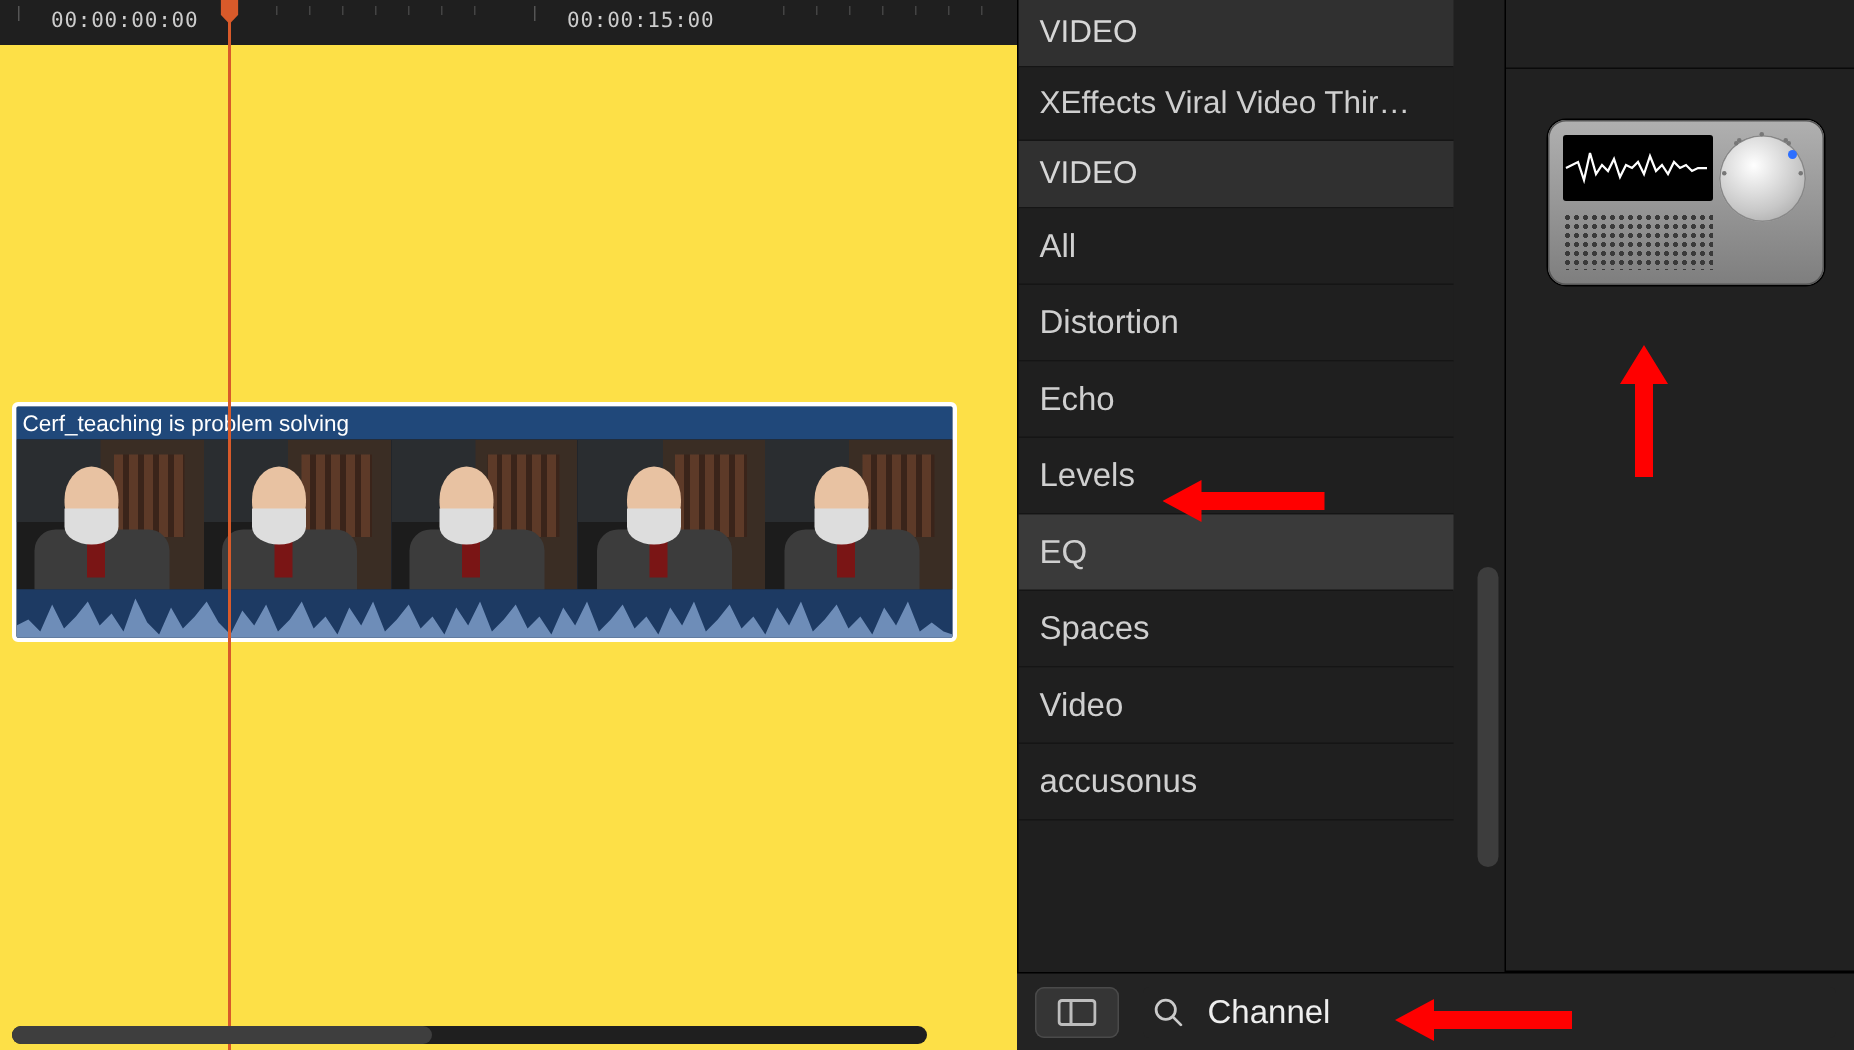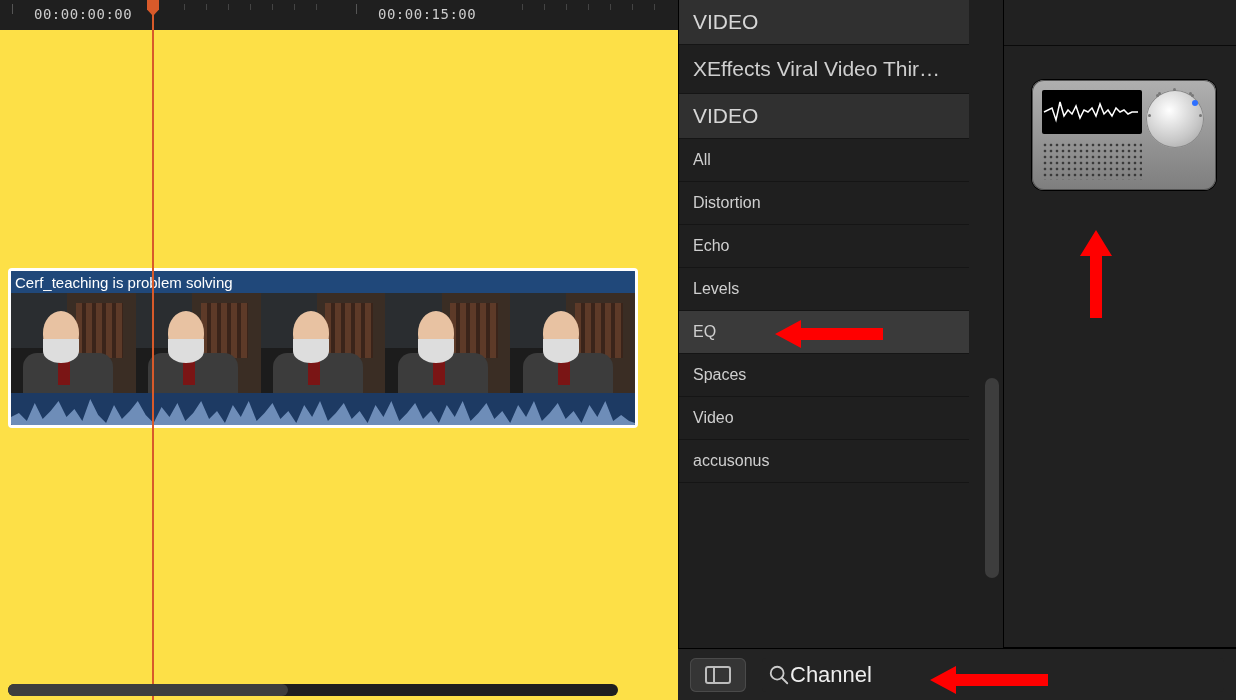--- a/index.html
+++ b/index.html
@@ -32,21 +32,21 @@
   .playhead-handle { position:absolute; left:-5px; top:0; width:12px; height:16px; background:#d85a2a; clip-path: polygon(0 0,100% 0,100% 60%,50% 100%,0 60%); }
 
   .timeline-scrollbar { position:absolute; left:8px; bottom:4px; width:610px; height:12px; background:#1f1f1f; border-radius:6px; }
   .timeline-scrollbar .thumb-sb { position:absolute; left:0; top:0; width:280px; height:12px; background:#3e3e3e; border-radius:6px; }
 
   
   .effects-panel { position:absolute; left:678px; top:0; width:326px; height:700px; background:#1f1f1f; border-left:1px solid #000; border-right:1px solid #000; display:flex; flex-direction:column; }
   .effects-header { height:46px; background:#1f1f1f; border-bottom:1px solid #0a0a0a; display:flex; align-items:center; padding:0 14px; font-size:24px; color:#e6e6e6; font-weight:400; }
   .effects-list { flex:1; position:relative; overflow:hidden; }
   .cat-header { background:#303030; color:#d6d6d6; font-size:21px; padding:10px 14px; border-bottom:1px solid #151515; width:290px; }
-  .subitem { color:#cfcfcf; font-size:16px; padding:12px 14px; border-bottom:1px solid #151515; cursor:pointer; width:290px; background:#1f1f1f; white-space:nowrap; overflow:hidden; text-overflow:ellipsis; }
+  .subitem { color:#cfcfcf; font-size:22px; padding:12px 14px; border-bottom:1px solid #151515; cursor:pointer; width:290px; background:#1f1f1f; white-space:nowrap; overflow:hidden; text-overflow:ellipsis; }
   .subitem.trunc { font-size:21px; }
   .subitem.selected { background:#3a3a3a; }
   .list-scrollbar { position:absolute; right:4px; top:378px; width:14px; height:200px; background:transparent; }
   .list-scrollbar .sthumb { width:14px; height:200px; background:#3d3d3d; border-radius:7px; }
 
   
   .preview-panel { position:absolute; left:1004px; top:0; width:232px; height:648px; background:#212121; border-bottom:1px solid #000; }
   .preview-panel .top-strip { height:46px; border-bottom:1px solid #0a0a0a; }
   .effect-card { position:absolute; left:28px; top:80px; width:184px; height:110px; border-radius:12px; background:linear-gradient(#b0b0b0,#7e7e7e); box-shadow: inset 0 0 0 1px #555, 0 0 0 1px #000; }
   .effect-card .screen { position:absolute; left:10px; top:10px; width:100px; height:44px; background:#000; border-radius:2px; }
@@ -55,21 +55,21 @@
   .effect-card .dial .dot { position:absolute; width:6px; height:6px; background:#2d6fff; border-radius:50%; right:6px; top:10px; }
   .effect-card .dial .tick { position:absolute; width:3px; height:3px; background:#777; border-radius:50%; }
   .effect-card .grille { position:absolute; left:10px; top:62px; width:100px; height:38px; background:
     radial-gradient(circle, #3a3a3a 1.5px, transparent 1.6px) 0 0/6px 6px; }
   .effect-title { position:absolute; left:28px; top:204px; width:184px; text-align:center; font-size:20px; color:#e6e6e6; }
 
   
   .bottom-bar { position:absolute; left:678px; bottom:0; width:558px; height:52px; background:#232323; border-top:1px solid #000; display:flex; align-items:center; padding:0 12px; gap:16px; }
   .grid-toggle { width:56px; height:34px; background:#353535; border-radius:6px; display:flex; align-items:center; justify-content:center; box-shadow: inset 0 0 0 1px #4a4a4a; cursor:pointer; }
   .grid-toggle svg { width:26px; height:18px; }
-  .search-wrap { flex:1; display:flex; align-items:center; gap:0; background:#232323; height:34px; border-radius:4px; padding:0 6px; }
+  .search-wrap { flex:1; display:flex; align-items:center; gap:15px; background:#232323; height:34px; border-radius:4px; padding:0 6px; }
   .search-wrap svg { width:22px; height:22px; opacity:.9; }
   .search-input { flex:1; background:transparent; border:none; outline:none; color:#eee; font-size:22px; }
 
   
   .arrow { position:absolute; pointer-events:none; }
   .arrow svg { display:block; }
 </style>
 </head>
 <body>
 

